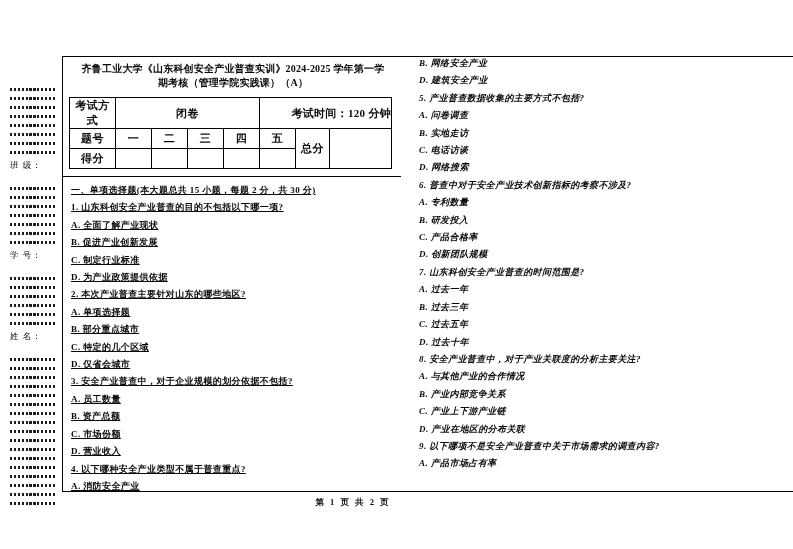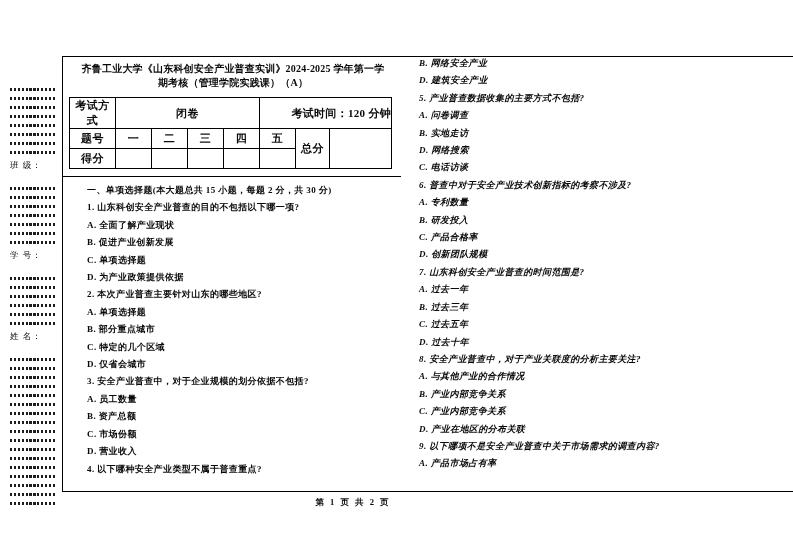--- a/index.html
+++ b/index.html
@@ -36,21 +36,21 @@
     border:1px solid #000;text-align:center;vertical-align:middle;
     font-weight:700;font-size:11px;height:19px;padding:0;overflow:hidden;
     letter-spacing:0.5px;
   }
   table.info td.dur{text-align:right;padding-left:6px;letter-spacing:0.3px;}
   .hr{margin-top:7px;width:338px;border-top:1px solid #000;height:0;}
   .lines .line{white-space:nowrap;}
   .qlines{
     font-size:9px;line-height:17.4px;font-weight:600;letter-spacing:0.4px;
   }
-  .left-col .qlines{margin:5px 0 0 24px;width:330px;}
+  .left-col .qlines{margin:5px 0 0 8px;width:330px;text-decoration:underline;}
   .right-col{position:absolute;left:356px;top:-2px;width:312px;font-style:italic;}
   .footer{
     position:absolute;left:0;width:706px;top:497px;text-align:center;
     font-size:8.5px;font-weight:600;letter-spacing:2px;
   }
 </style>
 </head>
 <body>
 
 <div class="binding" id="binding">
@@ -143,58 +143,59 @@
     </tbody>
       </table>
 
     <div class="hr"></div>
 
     <div class="qlines lines">
         <div class="line">一、单项选择题(本大题总共 15 小题，每题 2 分，共 30 分)</div>
         <div class="line">1. 山东科创安全产业普查的目的不包括以下哪一项?</div>
         <div class="line">A. 全面了解产业现状</div>
         <div class="line">B. 促进产业创新发展</div>
-        <div class="line">C. 单项选择题</div>
+        <div class="line">C. 制定行业标准</div>
         <div class="line">D. 为产业政策提供依据</div>
         <div class="line">2. 本次产业普查主要针对山东的哪些地区?</div>
         <div class="line">A. 单项选择题</div>
         <div class="line">B. 部分重点城市</div>
         <div class="line">C. 特定的几个区域</div>
         <div class="line">D. 仅省会城市</div>
         <div class="line">3. 安全产业普查中，对于企业规模的划分依据不包括?</div>
         <div class="line">A. 员工数量</div>
         <div class="line">B. 资产总额</div>
         <div class="line">C. 市场份额</div>
         <div class="line">D. 营业收入</div>
         <div class="line">4. 以下哪种安全产业类型不属于普查重点?</div>
+        <div class="line">A. 消防安全产业</div>
       </div>
   </div>
 
   <div class="right-col qlines lines">
       <div class="line">B. 网络安全产业</div>
       <div class="line">D. 建筑安全产业</div>
       <div class="line">5. 产业普查数据收集的主要方式不包括?</div>
       <div class="line">A. 问卷调查</div>
       <div class="line">B. 实地走访</div>
+      <div class="line">C. 电话访谈</div>
       <div class="line">D. 网络搜索</div>
-      <div class="line">C. 电话访谈</div>
       <div class="line">6. 普查中对于安全产业技术创新指标的考察不涉及?</div>
       <div class="line">A. 专利数量</div>
       <div class="line">B. 研发投入</div>
       <div class="line">C. 产品合格率</div>
       <div class="line">D. 创新团队规模</div>
       <div class="line">7. 山东科创安全产业普查的时间范围是?</div>
       <div class="line">A. 过去一年</div>
       <div class="line">B. 过去三年</div>
       <div class="line">C. 过去五年</div>
       <div class="line">D. 过去十年</div>
       <div class="line">8. 安全产业普查中，对于产业关联度的分析主要关注?</div>
       <div class="line">A. 与其他产业的合作情况</div>
       <div class="line">B. 产业内部竞争关系</div>
-      <div class="line">C. 产业内部竞争关系</div>
+      <div class="line">C. 产业上下游产业链</div>
       <div class="line">D. 产业在地区的分布关联</div>
       <div class="line">9. 以下哪项不是安全产业普查中关于市场需求的调查内容?</div>
       <div class="line">A. 产品市场占有率</div>
     </div>
 
 </div>
 
 <div class="footer">第 1 页 共 2 页</div>
 
 </body></html>

